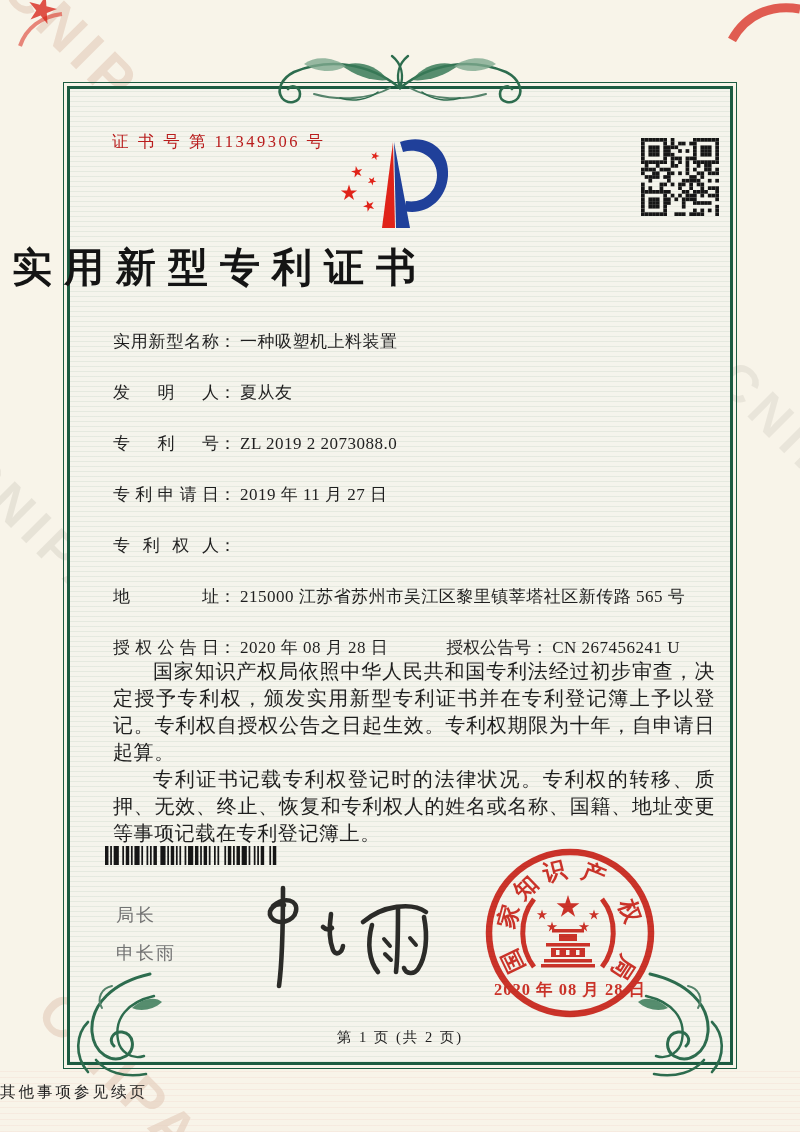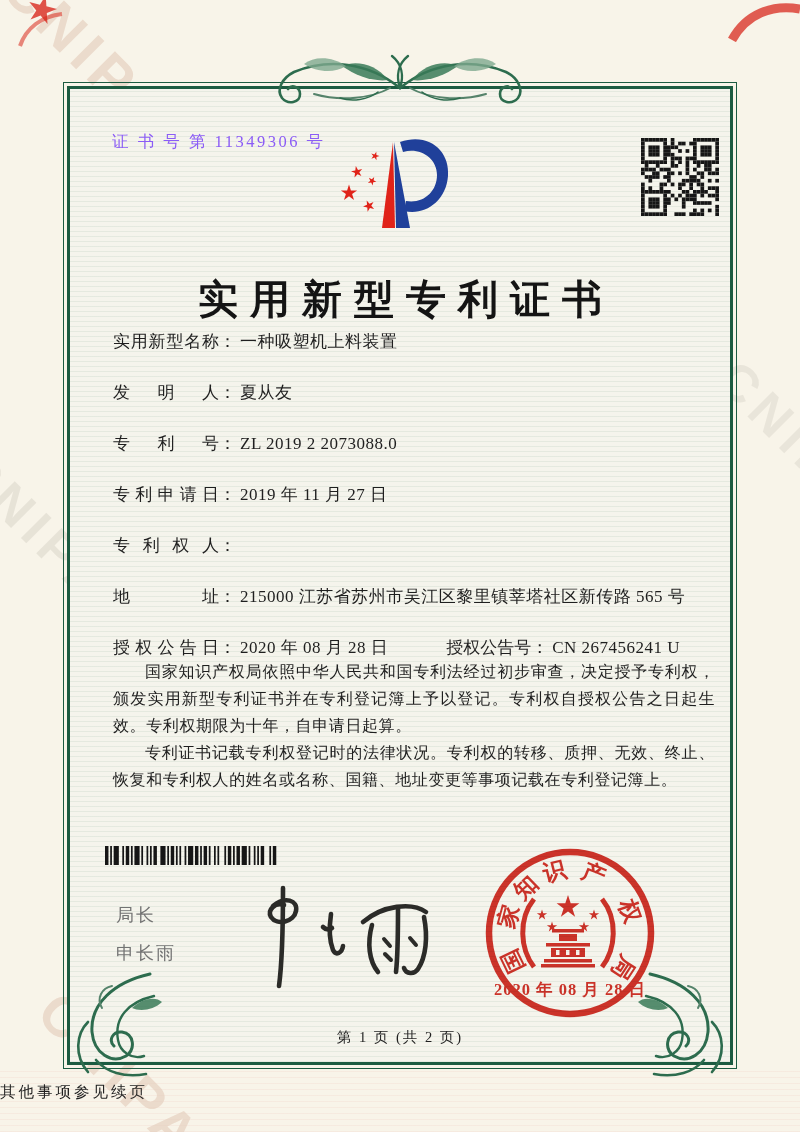--- a/index.html
+++ b/index.html
@@ -23,32 +23,32 @@
     left:0;bottom:0;width:800px;height:66px;
     background:repeating-linear-gradient(0deg, rgba(225,150,140,0.10) 0 1px, transparent 1px 6px);
   }
   
   .wm{font-family:"Liberation Sans","DejaVu Sans",sans-serif;font-weight:bold;
       letter-spacing:7px;white-space:nowrap;pointer-events:none;}
   .wm-pink{color:#e5cebd;opacity:.65;}
   .wm-gray{color:#b9b4a8;opacity:.30;}
   .wm-member{color:#c9c7bf;opacity:.55;font-family:"Liberation Serif",serif;font-weight:normal;}
   
-  .cert-no{left:112px;top:131px;font-size:16.5px;letter-spacing:2.5px;color:#8b5cf6;}
-  .title{left:0;top:240px;width:800px;text-align:center;font-size:40px;font-weight:bold;
-         letter-spacing:12px;text-indent:12px;color:#141414;margin-top:32px;}
+  .cert-no{left:112px;top:131px;font-size:16.5px;letter-spacing:2.5px;color:#b91c1c;}
+  .title{left:0;top:240px;width:800px;font-size:40px;font-weight:bold;
+         letter-spacing:12px;text-indent:12px;color:#141414;}
   
   .fields{left:113px;top:332px;width:615px;font-size:17px;}
   .frow{display:flex;align-items:baseline;margin-bottom:31px;line-height:20px;}
   .flabel{display:inline-block;width:106px;text-align:justify;text-align-last:justify;}
   .fcolon{margin-right:4px;}
   .fvalue{letter-spacing:.5px;}
   .pair2{margin-left:58px;display:flex;align-items:baseline;}
   
-  .paras{left:113px;top:658px;width:602px;font-size:16px;line-height:27px;
+  .paras{left:113px;top:658px;width:602px;font-size:20px;line-height:27px;
          letter-spacing:.6px;text-align:justify;}
   .paras p{margin:0;text-indent:2em;}
   
   .sig-label{left:116px;font-size:18px;font-family:"Liberation Sans","DejaVu Sans",sans-serif;
              color:#737373;letter-spacing:2px;}
   
   .page-info{left:0;top:1028px;width:800px;text-align:center;font-size:14.5px;letter-spacing:2px;}
   .cont-note{left:0;top:1082px;width:800px;text-align:left;font-size:15.5px;letter-spacing:3px;}
   svg{display:block;}
 </style>

